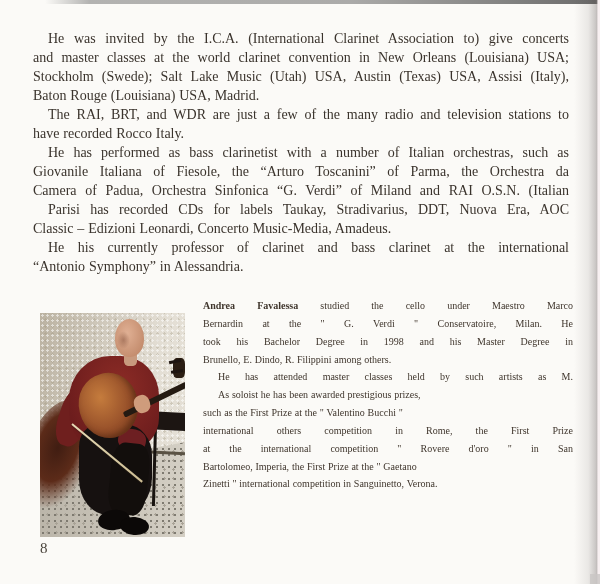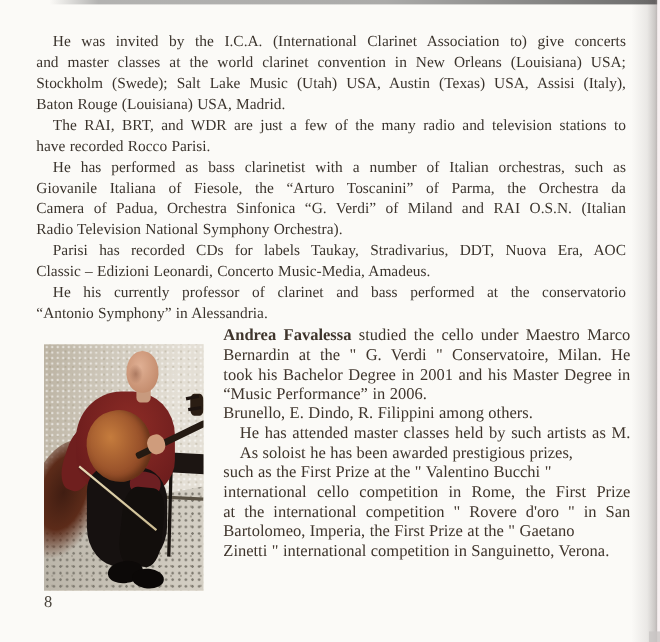--- a/index.html
+++ b/index.html
@@ -15,21 +15,21 @@
   
   .top-edge{position:absolute;left:45px;right:0;top:0;height:4px;
     background:linear-gradient(to right, rgba(130,130,130,0), rgba(120,120,120,.55) 8%, rgba(105,105,105,.55) 55%, rgba(70,70,70,.8) 100%);}
   .right-shadow{position:absolute;top:0;bottom:0;right:0;width:26px;
     background:linear-gradient(to right, rgba(80,70,70,0), rgba(80,70,70,.10) 55%, rgba(80,70,70,.28) 82%, rgba(120,110,110,.45) 88%, rgba(248,240,241,1) 92%);}
   .corner-br{position:absolute;right:0;bottom:0;width:10px;height:10px;background:#c9c6c4;opacity:.8;}
 
   
   .bio{position:absolute;}
   .bio1{left:33px;top:29px;width:536px;font-size:14px;line-height:19px;word-spacing:.4px;}
-  .bio2{left:203px;top:297px;width:370px;font-size:15px;line-height:17.85px;word-spacing:.3px;color:#3f352c;}
+  .bio2{left:203px;top:297px;width:370px;font-size:10px;line-height:17.85px;word-spacing:.3px;color:#3f352c;}
   .tline{white-space:normal;}
   .tline.j{text-align:justify;text-align-last:justify;}
   .tline.indent{text-indent:15px;}
   .tline b{font-weight:bold;}
 
   .pagenum{position:absolute;left:40px;top:540px;font-size:15px;color:#4a443c;}
 
   
   .photo{position:absolute;left:40px;top:313px;width:145px;height:224px;overflow:hidden;background:#d8d1c3;}
   .photo *{position:absolute;}
@@ -83,28 +83,27 @@
 
 <div class="page">
   <div class="top-edge"></div>
 
   <div class="bio bio1" id="bio1">
       <div class="tline indent j">He was invited by the I.C.A. (International Clarinet Association to) give concerts</div>
       <div class="tline j">and master classes at the world clarinet convention in New Orleans (Louisiana) USA;</div>
       <div class="tline j">Stockholm (Swede); Salt Lake Music (Utah) USA, Austin (Texas) USA, Assisi (Italy),</div>
       <div class="tline">Baton Rouge (Louisiana) USA, Madrid.</div>
       <div class="tline indent j">The RAI, BRT, and WDR are just a few of the many radio and television stations to</div>
-      <div class="tline">have recorded Rocco Parisi.</div>
+      <div class="tline">have recorded Rocco Italy.</div>
       <div class="tline indent j">He has performed as bass clarinetist with a number of Italian orchestras, such as</div>
       <div class="tline j">Giovanile Italiana of Fiesole, the “Arturo Toscanini” of Parma, the Orchestra da</div>
       <div class="tline j">Camera of Padua, Orchestra Sinfonica “G. Verdi” of Miland and RAI O.S.N. (Italian</div>
-      <div class="tline">Radio Television National Symphony Orchestra).</div>
       <div class="tline indent j">Parisi has recorded CDs for labels Taukay, Stradivarius, DDT, Nuova Era, AOC</div>
       <div class="tline">Classic – Edizioni Leonardi, Concerto Music-Media, Amadeus.</div>
-      <div class="tline indent j">He his currently professor of clarinet and bass performed at the conservatorio</div>
+      <div class="tline indent j">He his currently professor of clarinet and bass clarinet at the international</div>
       <div class="tline">“Antonio Symphony” in Alessandria.</div>
     </div>
 
   <div class="photo">
     <div class="wall"></div>
     <div class="floor"></div>
     <div class="baseboard"></div>
     <div class="stool-seat"></div>
     <div class="stool-leg"></div>
     <div class="cello-shadow"></div>
@@ -123,27 +122,26 @@
     <div class="peg2"></div>
     <div class="hand"></div>
     <div class="bow"></div>
     <div class="shoe1"></div>
     <div class="shoe2"></div>
   </div>
 
   <div class="bio bio2" id="bio2">
       <div class="tline j"><b>Andrea Favalessa</b> studied the cello under Maestro Marco</div>
       <div class="tline j">Bernardin at the " G. Verdi " Conservatoire, Milan. He</div>
-      <div class="tline j">took his Bachelor Degree in 2001 and his Master Degree in</div>
-      <div class="tline">“Music Performance” in 2006.</div>
+      <div class="tline j">took his Bachelor Degree in 1998 and his Master Degree in</div>
       <div class="tline">Brunello, E. Dindo, R. Filippini among others.</div>
       <div class="tline indent j">He has attended master classes held by such artists as M.</div>
       <div class="tline indent">As soloist he has been awarded prestigious prizes,</div>
       <div class="tline">such as the First Prize at the " Valentino Bucchi "</div>
-      <div class="tline j">international cello competition in Rome, the First Prize</div>
+      <div class="tline j">international others competition in Rome, the First Prize</div>
       <div class="tline j">at the international competition " Rovere d'oro " in San</div>
       <div class="tline">Bartolomeo, Imperia, the First Prize at the " Gaetano</div>
       <div class="tline">Zinetti " international competition in Sanguinetto, Verona.</div>
     </div>
 
   <div class="pagenum">8</div>
 
   <div class="right-shadow"></div>
   <div class="corner-br"></div>
 </div>

